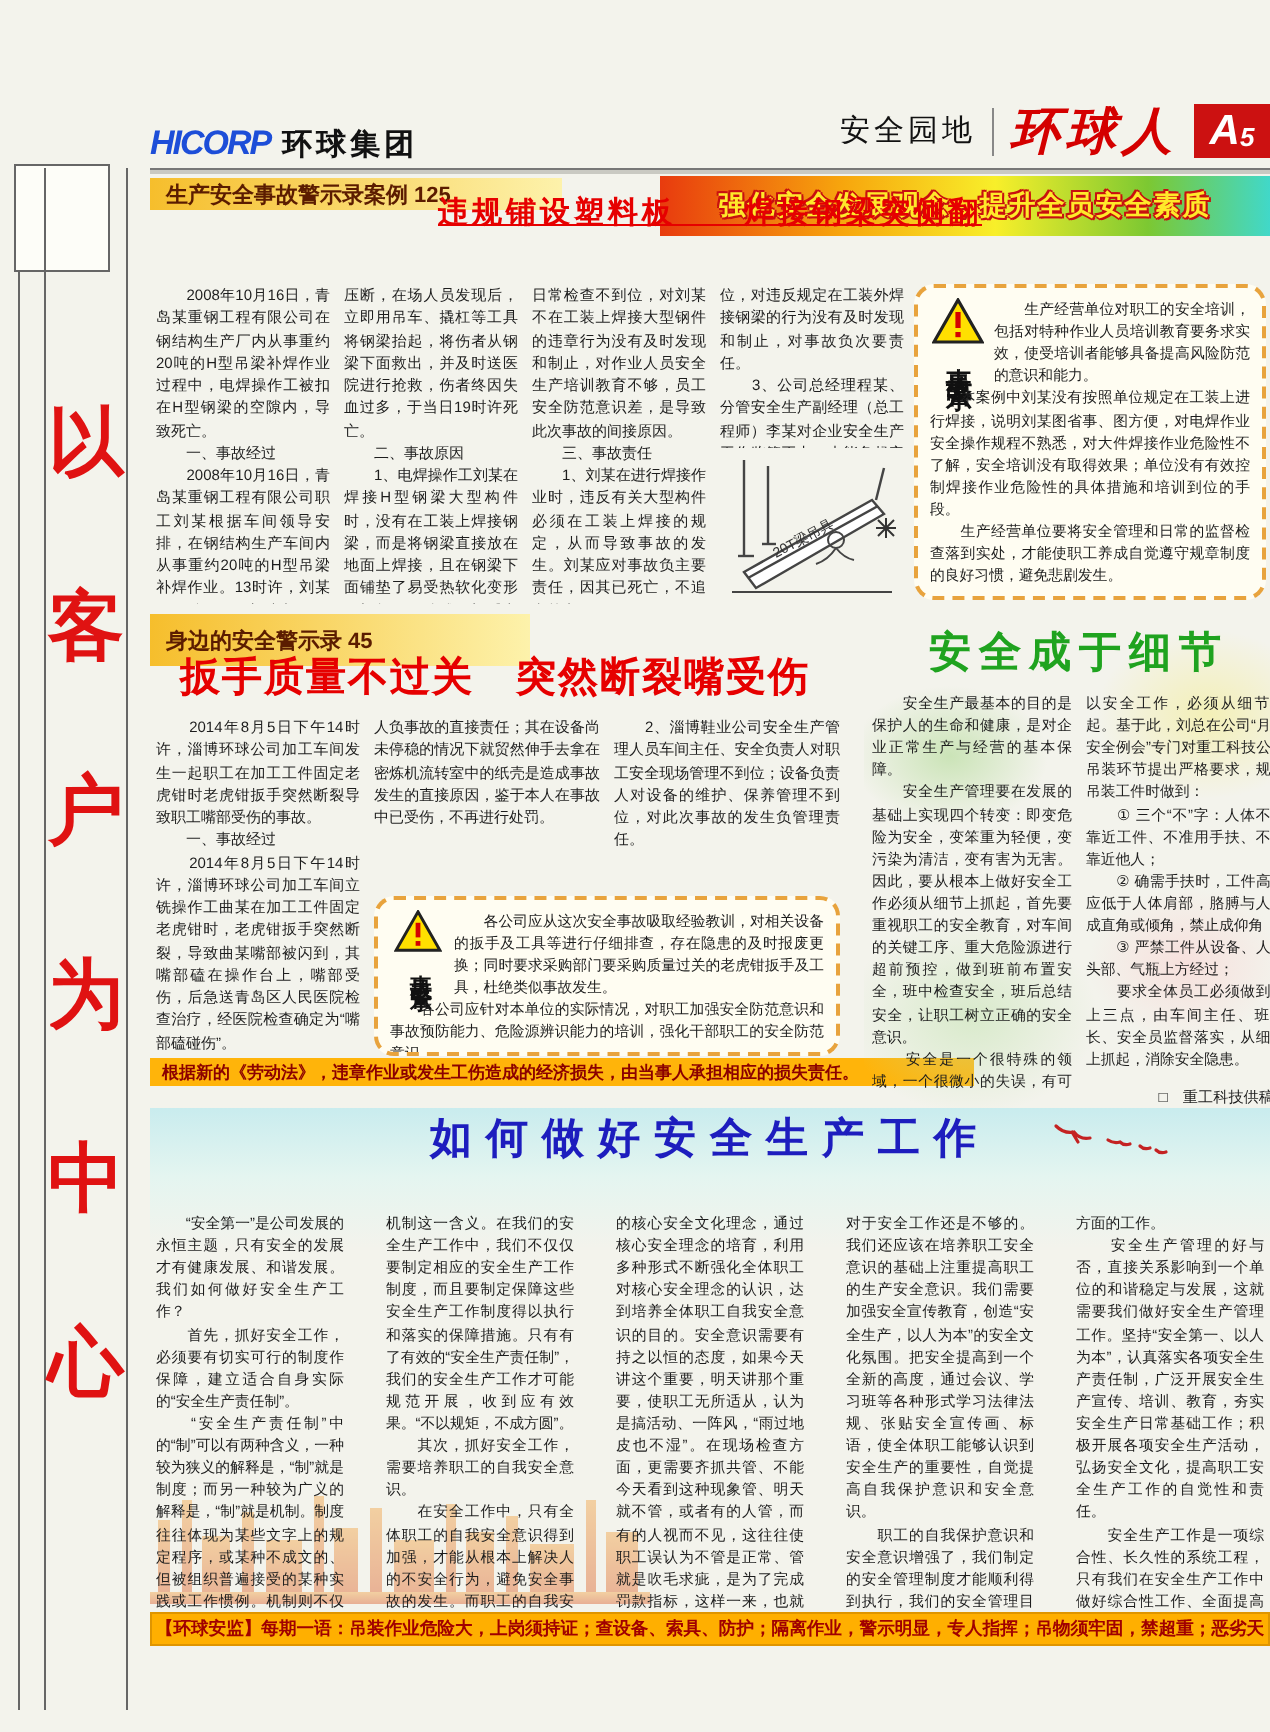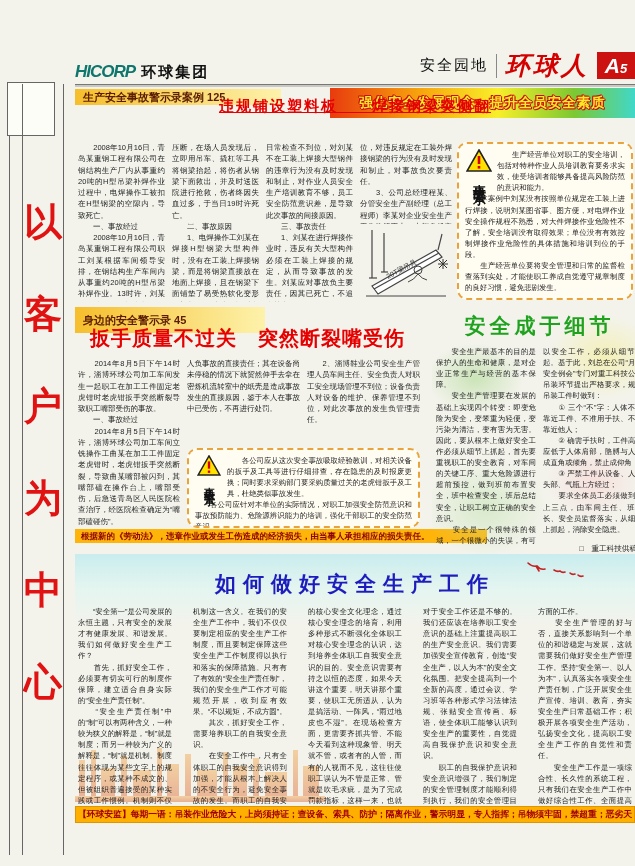--- a/index.html
+++ b/index.html
@@ -14,21 +14,21 @@
   .rail-box{position:absolute;left:22px;top:84px;width:42px;height:771px;
     border-left:1px solid #666;border-right:1px solid #666;
     display:flex;flex-direction:column;align-items:center;padding-top:118px;gap:52px;box-sizing:border-box;}
   .rail-char{font-family:"Liberation Serif","DejaVu Serif",serif;font-weight:700;
     font-size:38px;line-height:40px;color:#e01212;}
   .corner-box{position:absolute;left:7px;top:82px;width:46px;height:52px;background:#fdfdf8;border:1px solid #666;}
   
   .header{position:absolute;left:75px;top:50px;width:560px;height:32px;
     display:flex;justify-content:space-between;align-items:flex-end;}
   .logo{display:flex;align-items:baseline;gap:6px;}
-  .logo-en{color:#0f766e;font-weight:900;font-style:italic;font-size:17px;letter-spacing:-1px;}
+  .logo-en{color:#1d4ed8;font-weight:900;font-style:italic;font-size:17px;letter-spacing:-1px;}
   .logo-cn{color:#111;font-weight:bold;font-size:15px;letter-spacing:2px;margin-top:32px;}
   .mast{display:flex;align-items:center;gap:8px;}
   .mast-section{font-family:"Liberation Serif","DejaVu Serif",serif;font-size:15px;color:#111;letter-spacing:2px;margin-left:10px;}
   .mast-div{width:1px;height:24px;background:#888;}
   .mast-title{color:#d40000;font-weight:900;font-style:italic;font-size:25px;letter-spacing:3px;
     font-family:"Liberation Serif","DejaVu Serif",serif;}
   .page-badge{background:#cc1111;color:#fff;width:38px;height:27px;display:flex;
     align-items:center;justify-content:center;font-weight:900;font-style:italic;}
   .page-badge .big{font-size:21px;}
   .page-badge .small{font-size:13px;margin-top:6px;}
@@ -78,21 +78,21 @@
       radial-gradient(80px 60px at 80% 22%,rgba(243,238,160,.7),rgba(243,238,160,0) 70%),
       radial-gradient(70px 55px at 75% 70%,rgba(250,205,205,.5),rgba(250,205,205,0) 70%),
       radial-gradient(90px 70px at 25% 80%,rgba(190,225,170,.5),rgba(190,225,170,0) 70%);}
   .a3-title{color:#1fa31f;font-weight:900;font-size:21px;letter-spacing:4px;text-align:center;margin-top:12px;}
   .a3-cols{display:flex;gap:7px;padding:6px 4px 0 4px;height:200px;}
   .a3-cols .col{width:100px;font-size:7.4px;}
   .a3-byline{position:absolute;right:10px;bottom:6px;font-size:7.6px;color:#1d1d1d;}
   
   .a4{position:absolute;left:75px;top:554px;width:560px;height:252px;
     background:linear-gradient(180deg,#c9ecee 0,#e4f5f0 34px,rgba(243,243,236,0) 70px);}
-  .a4-title{color:#1d1dbe;font-weight:900;font-size:21px;letter-spacing:7px;text-align:center;padding-top:16px;}
+  .a4-title{color:#1d1dbe;font-weight:900;font-size:21px;letter-spacing:7px;text-align:center;padding-top:1px;}
   .birds{position:absolute;right:45px;top:3px;}
   .a4-cols{position:absolute;left:3px;top:52px;width:554px;height:198px;display:flex;gap:21px;}
   .a4-cols .col{flex:1;font-size:7.4px;position:relative;z-index:2;}
   .factory{position:absolute;left:0;bottom:4px;z-index:1;opacity:.42;}
   
   .footer-bar{position:absolute;left:75px;top:806px;width:560px;height:17px;background:#ffaf00;
     border:1px solid #df9500;box-sizing:border-box;color:#a00000;font-weight:bold;font-size:8.8px;
     line-height:15px;text-align:center;overflow:hidden;}
 </style>
 </head>

